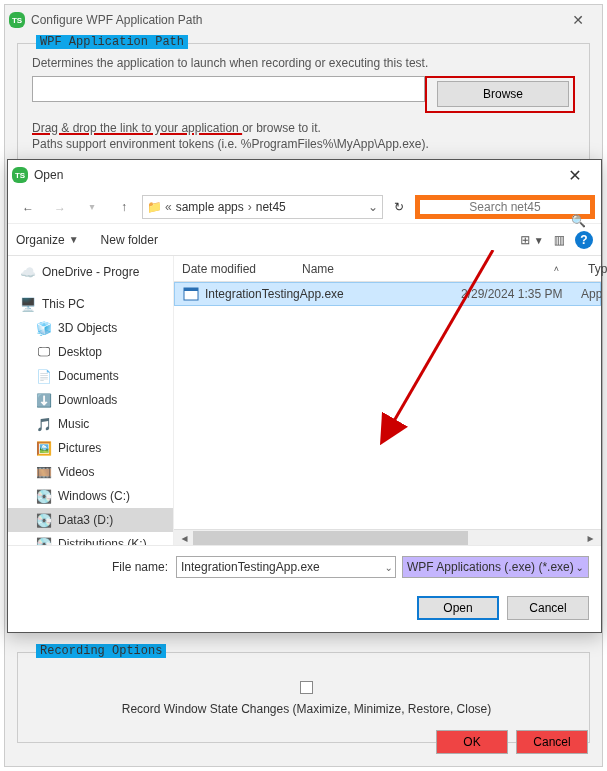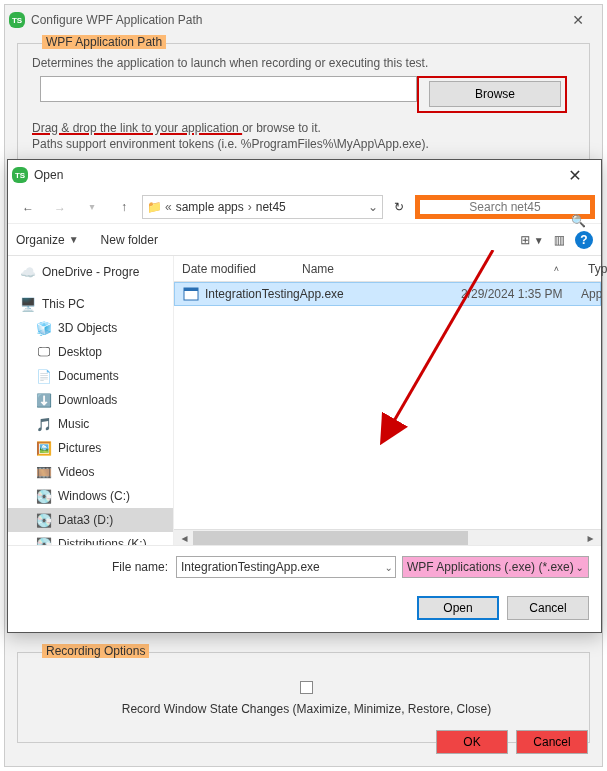--- a/index.html
+++ b/index.html
@@ -7,23 +7,23 @@
   body { width: 607px; height: 771px; background: #fff; position: relative; overflow: hidden; }
 
   
   .dlg-top { border: 1px solid #ccc; position: absolute; left: 4px; top: 4px; right: 4px; bottom: 4px; background: #f2f2f2; }
   .titlebar { display: flex; align-items: center; height: 30px; padding: 0 4px; }
   .ts-icon { width: 16px; height: 16px; background: #33b14a; border-radius: 6px; display: flex; align-items: center; justify-content: center; color: #fff; font-size: 8px; font-weight: bold; margin-right: 6px; }
   .titlebar .title { flex: 1; color: #555; }
   .titlebar-btn { width: 40px; height: 24px; display: flex; align-items: center; justify-content: center; font-size: 14px; color: #555; }
 
   .group { border: 1px solid #ccc; margin: 8px 12px; padding: 12px 14px 14px; position: relative; background: #f2f2f2; }
-  .group-title { position: absolute; top: -9px; left: 24px; background: #fdba74; padding: 0 4px; color: #333; }
+  .group-title { position: absolute; top: -9px; left: 18px; background: #0ea5e9; padding: 0 4px; color: #333; font-family: Liberation Mono, monospace; }
   .subtle { color: #555; font-size: 12px; }
-  .pathrow { display: flex; margin: 6px 8px 8px; }
+  .pathrow { display: flex; margin: 6px 0 8px; }
   .pathrow input { flex: 1; height: 26px; border: 1px solid #a9a9a9; padding: 0 4px; }
   .browse-btn { width: 132px; height: 26px; margin-left: 6px; background: #e1e1e1; border: 1px solid #adadad; font-size: 12px; }
   .browse-red { border: 2px solid #c00; padding: 3px 4px 4px; display: flex; }
   .underline-red { text-decoration: underline; text-decoration-color: #c00; text-decoration-thickness: 2px; text-underline-offset: 1px; }
 
   .bottom-btns { position: absolute; right: 14px; bottom: 12px; display: flex; gap: 8px; }
   .bottom-btns button { width: 72px; height: 24px; background: #ef4444; border: 1px solid #adadad; font-size: 12px; }
 
   .rec-group { border: 1px solid #ccc; margin: 8px 12px; padding: 24px 14px 26px; position: relative; background: #f2f2f2; }
   .checkbox-row { display: flex; align-items: center; gap: 8px; margin: 4px 0 0 6px; flex-direction: column; }
@@ -76,21 +76,21 @@
 
   .hscroll { height: 16px; background: #f0f0f0; border-top: 1px solid #e0e0e0; margin-top: auto; display: flex; align-items: center; padding: 0 2px; }
   .hscroll .arrow { width: 17px; display:flex; align-items:center; justify-content:center; color:#666; }
   .hscroll .thumb { height: 14px; background: #cdcdcd; }
 
   .bottom-open { padding: 10px 12px 12px; display: flex; flex-direction: column; gap: 18px; border-top: 1px solid #eaeaea; }
   .fn-row { display: flex; align-items: center; gap: 6px; }
   .fn-row label { text-align: right; padding-right: 2px; }
   .fn-combo { flex: 0 0 220px; height: 22px; border: 1px solid #a9a9a9; display:flex; align-items:center; padding: 0 2px 0 4px; background:#fff; }
   .fn-combo .dd { margin-left:auto; color:#666; font-size:10px; }
-  .filter-combo { flex: 1; height: 22px; border: 1px solid #a9a9a9; background: #f9a8d4; display:flex; align-items:center; padding: 0 4px; }
+  .filter-combo { flex: 1; height: 22px; border: 1px solid #a9a9a9; background: #c4b5fd; display:flex; align-items:center; padding: 0 4px; }
   .filter-combo .dd { margin-left:auto; color:#333; font-size:10px; }
   .oc-row { display: flex; justify-content: flex-end; gap: 8px; }
   .oc-row button { width: 82px; height: 24px; font-size: 12px; }
   .btn-open { background: #e1e1e1; border: 2px solid #0e7ad1; }
   .btn-cancel { background: #e1e1e1; border: 1px solid #adadad; }
 
   
   .red-arrow { position: absolute; left: 365px; top: 90px; pointer-events: none; }
 </style>
 </head>

